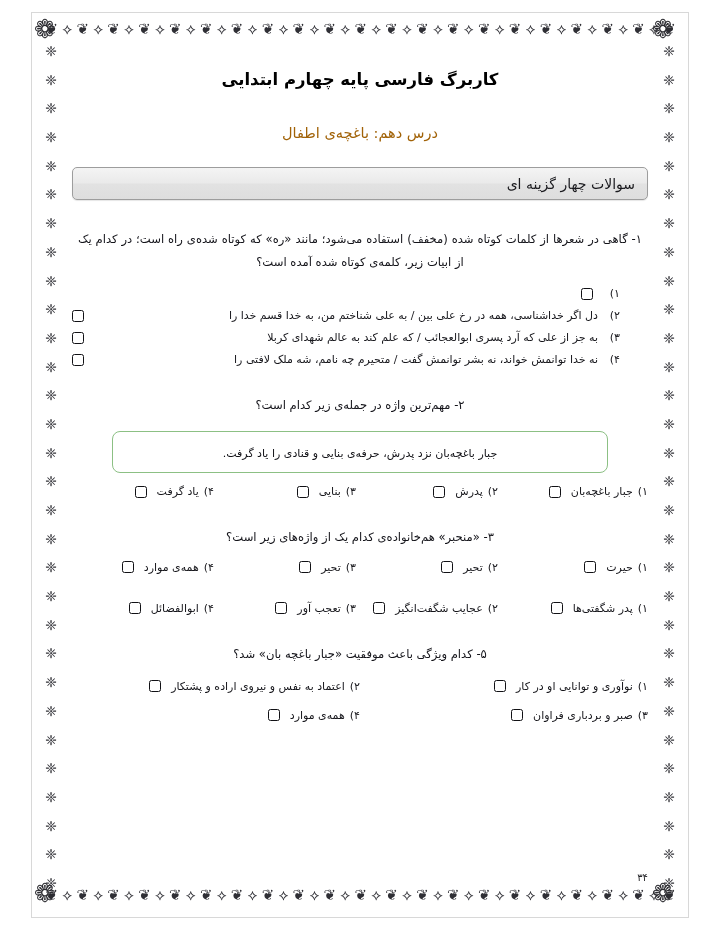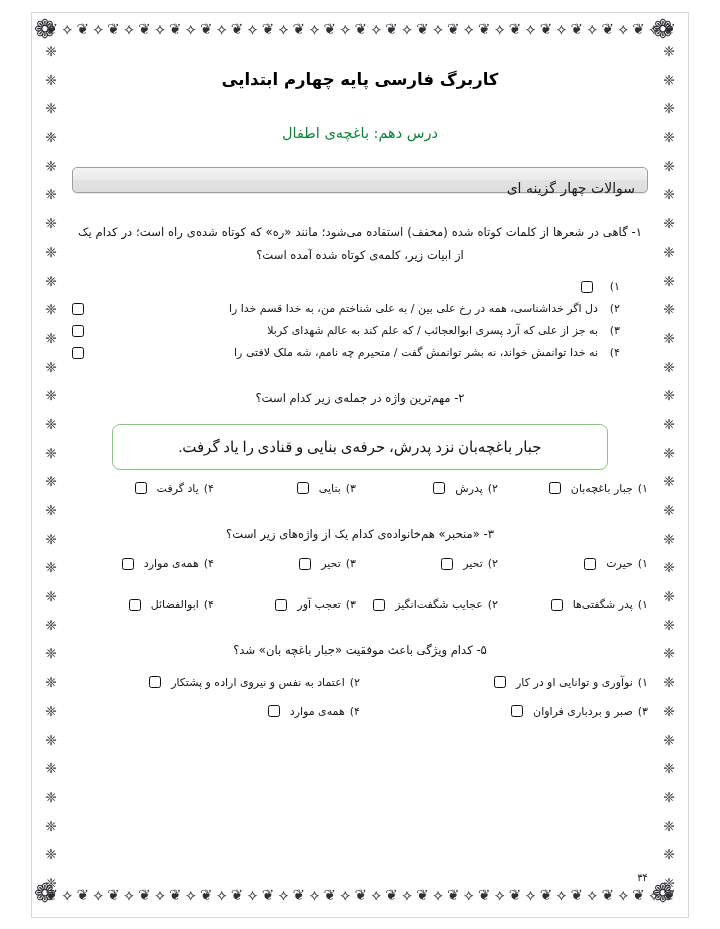--- a/index.html
+++ b/index.html
@@ -102,33 +102,34 @@
     font-weight: bold;
     font-size: 16.5px;
     color: #000000;
     margin: 20px 0 0 0;
     letter-spacing: 0px;
   }
 
   #lesson-subtitle {
     text-align: center;
     font-size: 14.5px;
-    color: #15803d;
+    color: #a16207;
     margin: 36px 0 0 0;
   }
 
   
   #section-header {
     margin: 26px 0 0 0;
-    height: 26px;
+    height: 33px;
     border: 1px solid #9d9d9d;
     border-radius: 5px;
     background: linear-gradient(to bottom, #f4f4f4 0%, #eaeaea 48%, #e2e2e2 52%, #dedede 100%);
     box-shadow: 0 1px 1px rgba(0,0,0,0.10);
     display: flex;
+    align-items: center;
     justify-content: flex-start;
     padding: 12px 12px;
     box-sizing: border-box;
   }
   #section-header-label {
     font-size: 14px;
     color: #1a1a1e;
   }
 
   
@@ -221,24 +222,23 @@
   
   #highlight-box {
     margin: 14px 40px 0 40px;
     border: 1.6px solid #8cc084;
     border-radius: 8px;
     background: #ffffff;
     padding: 10px 14px;
     text-align: center;
   }
   #highlight-sentence {
-    font-size: 15px;
+    font-size: 11px;
     color: #111116;
     line-height: 1.6;
-    font-family: Liberation Serif, serif;
   }
 
   
   #page-number {
     position: absolute;
     left: 0;
     right: 0;
     top: 822px;
     text-align: right;
     font-size: 10px;

